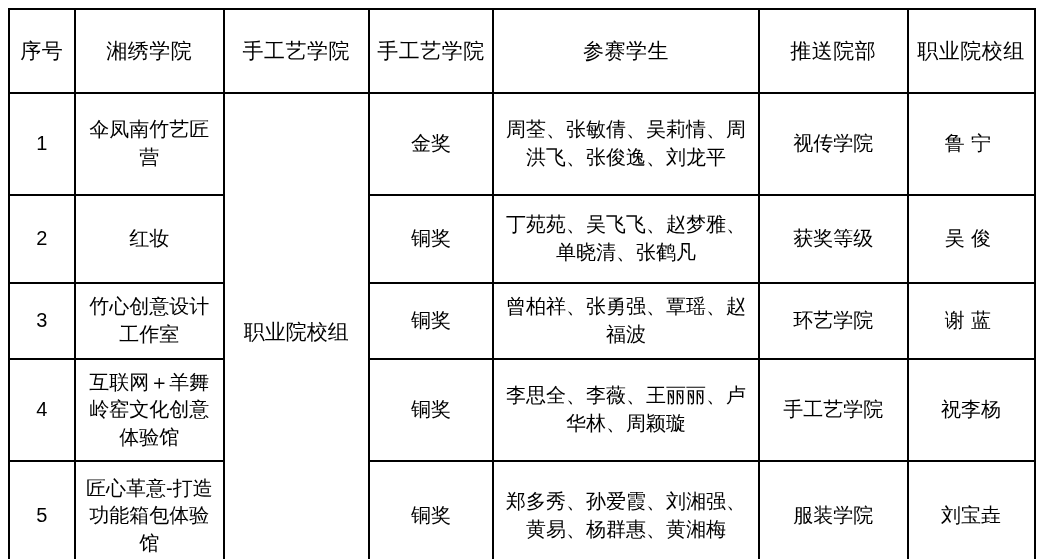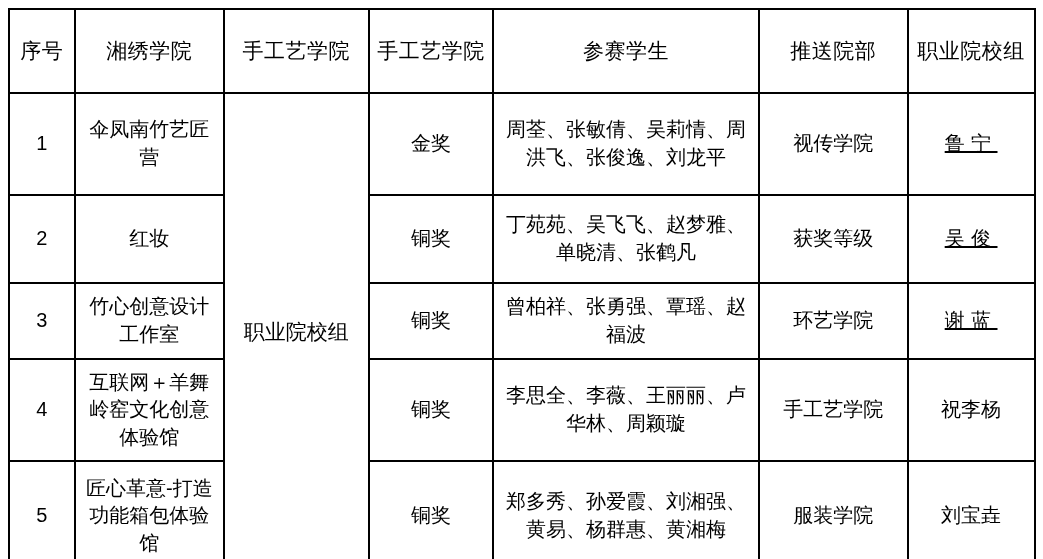--- a/index.html
+++ b/index.html
@@ -55,21 +55,20 @@
   .col-teacher { width: 126px; }
 
   .cell-no { font-size: 20px; }
   .cell-group {
     font-size: 21px;
     line-height: 1.5;
   }
   .teacher-spaced {
     letter-spacing: 0.32em;
     padding-left: 0.32em;
-    text-decoration: underline;
   }
   .row-1 td { height: 92px; }
   .row-2 td { height: 78px; }
   .row-3 td { height: 66px; }
   .row-4 td { height: 92px; }
   .row-5 td { height: 100px; }
 </style>
 </head>
 <body>
 

